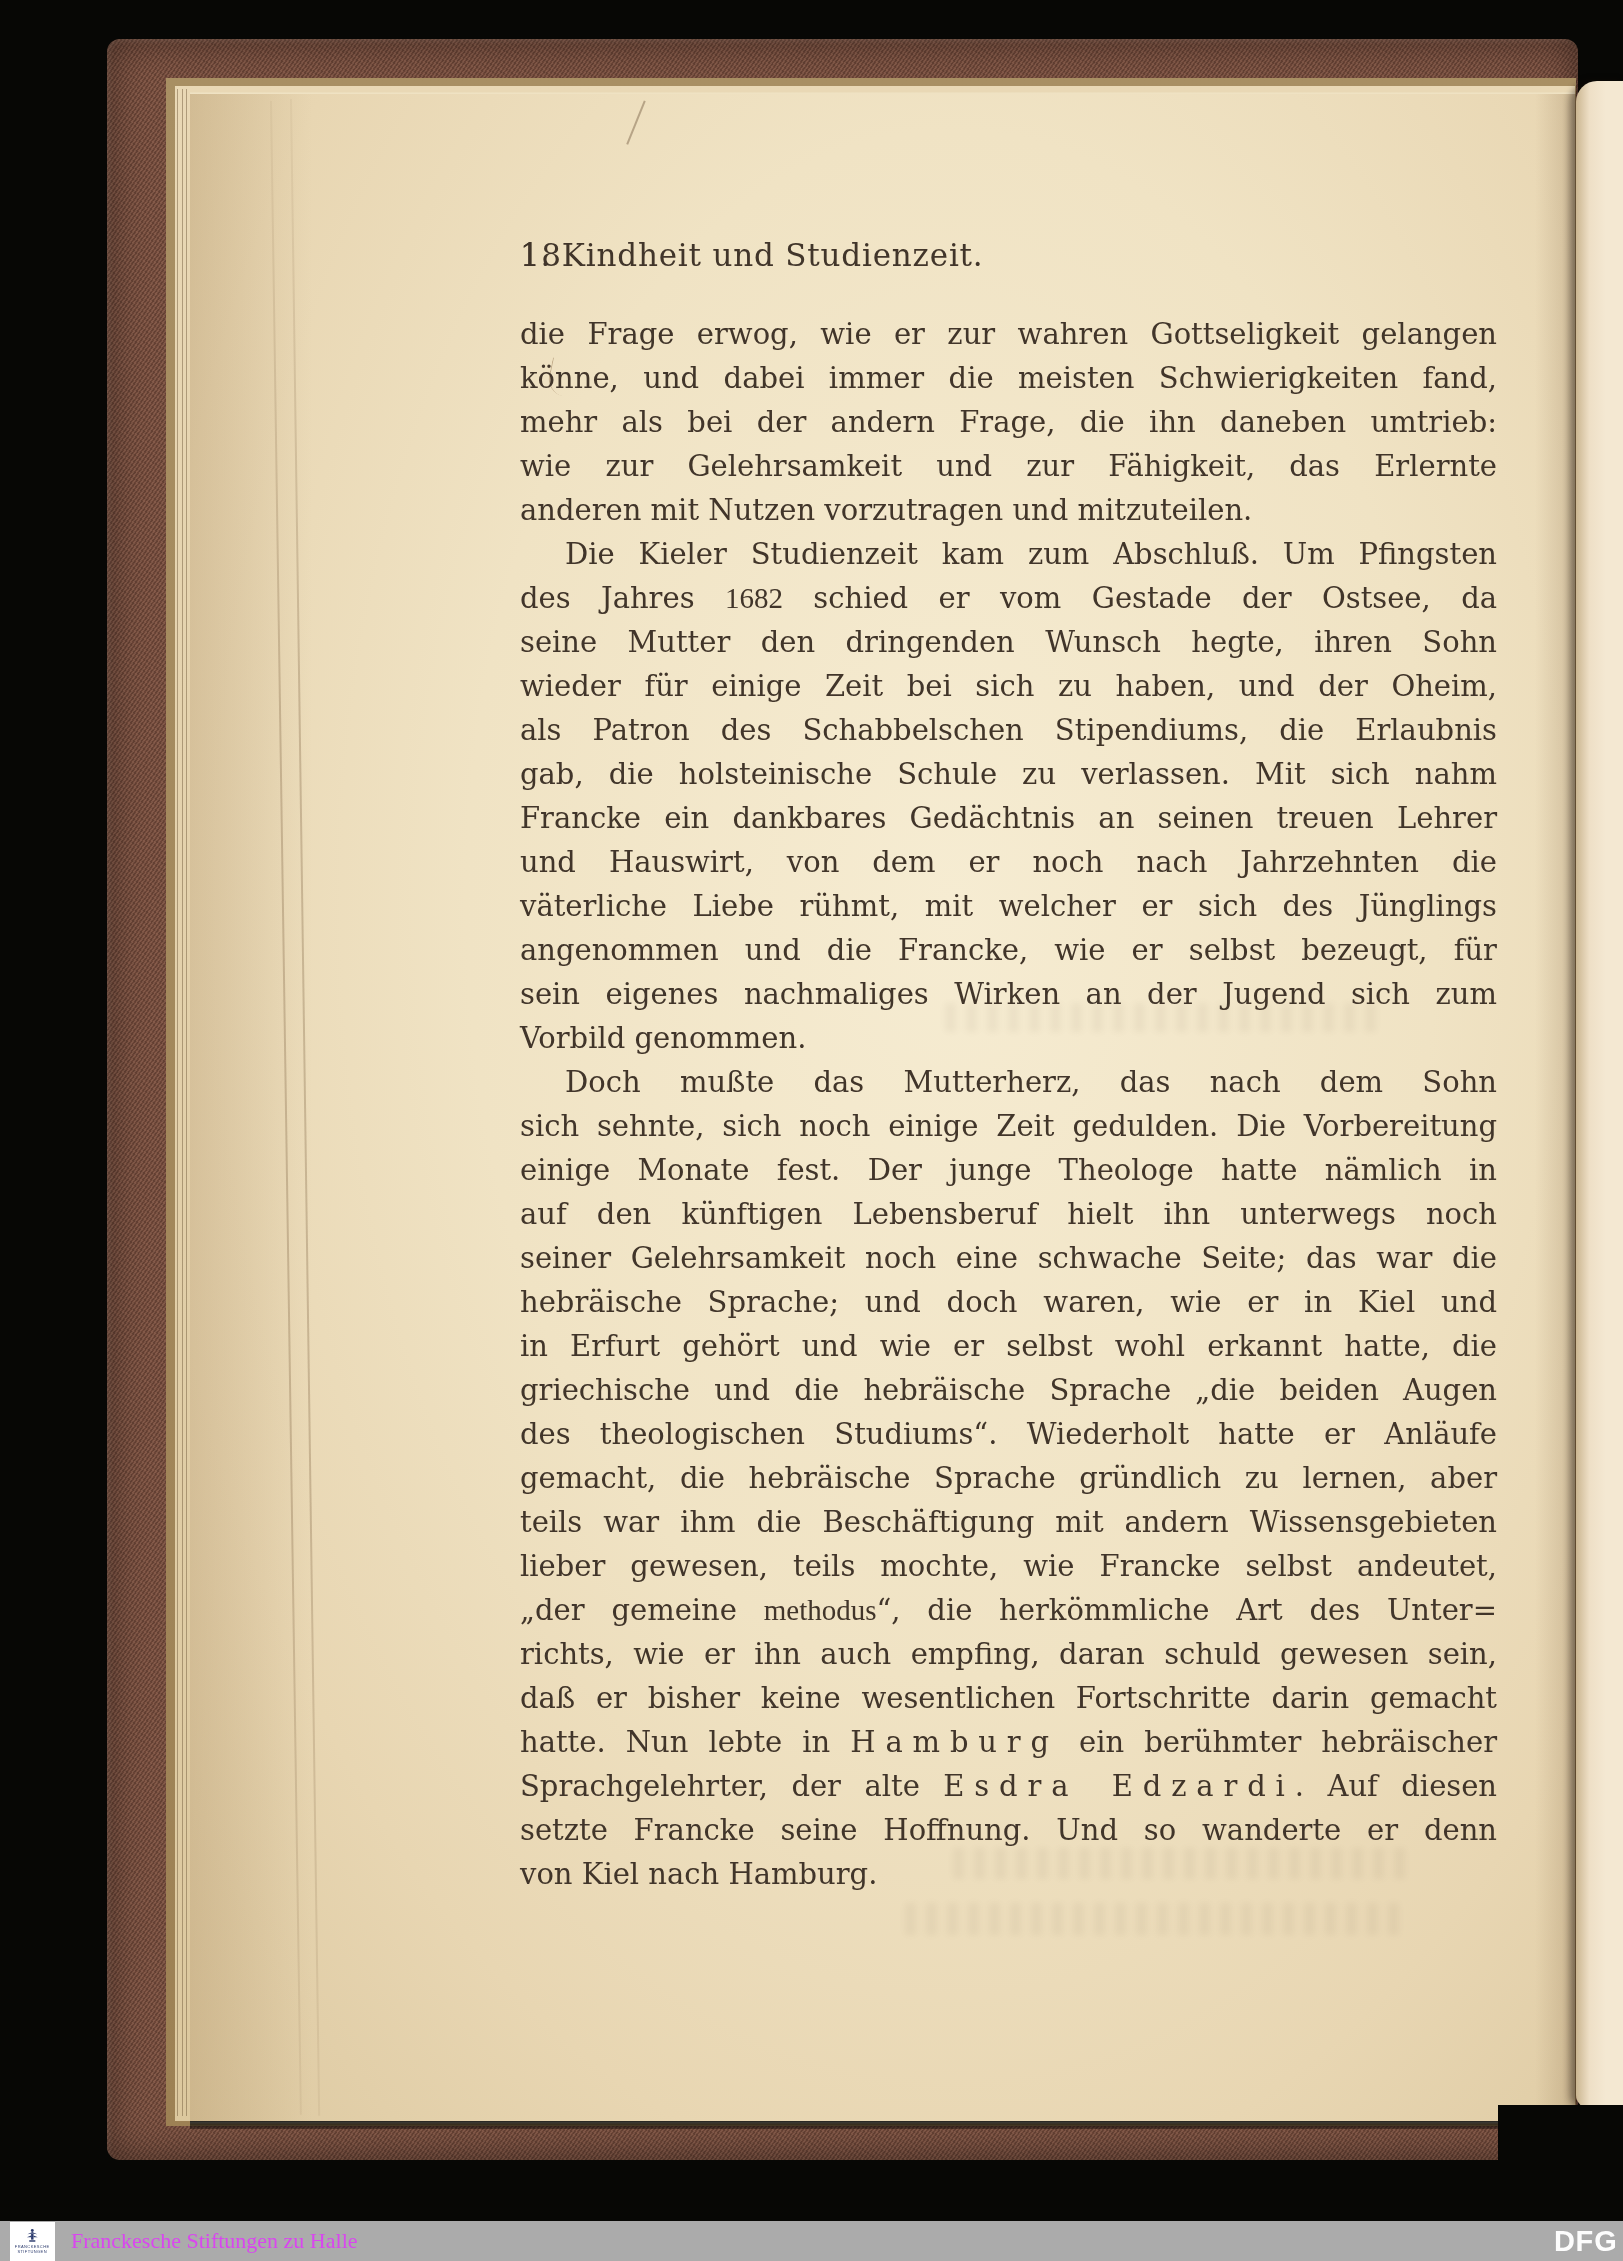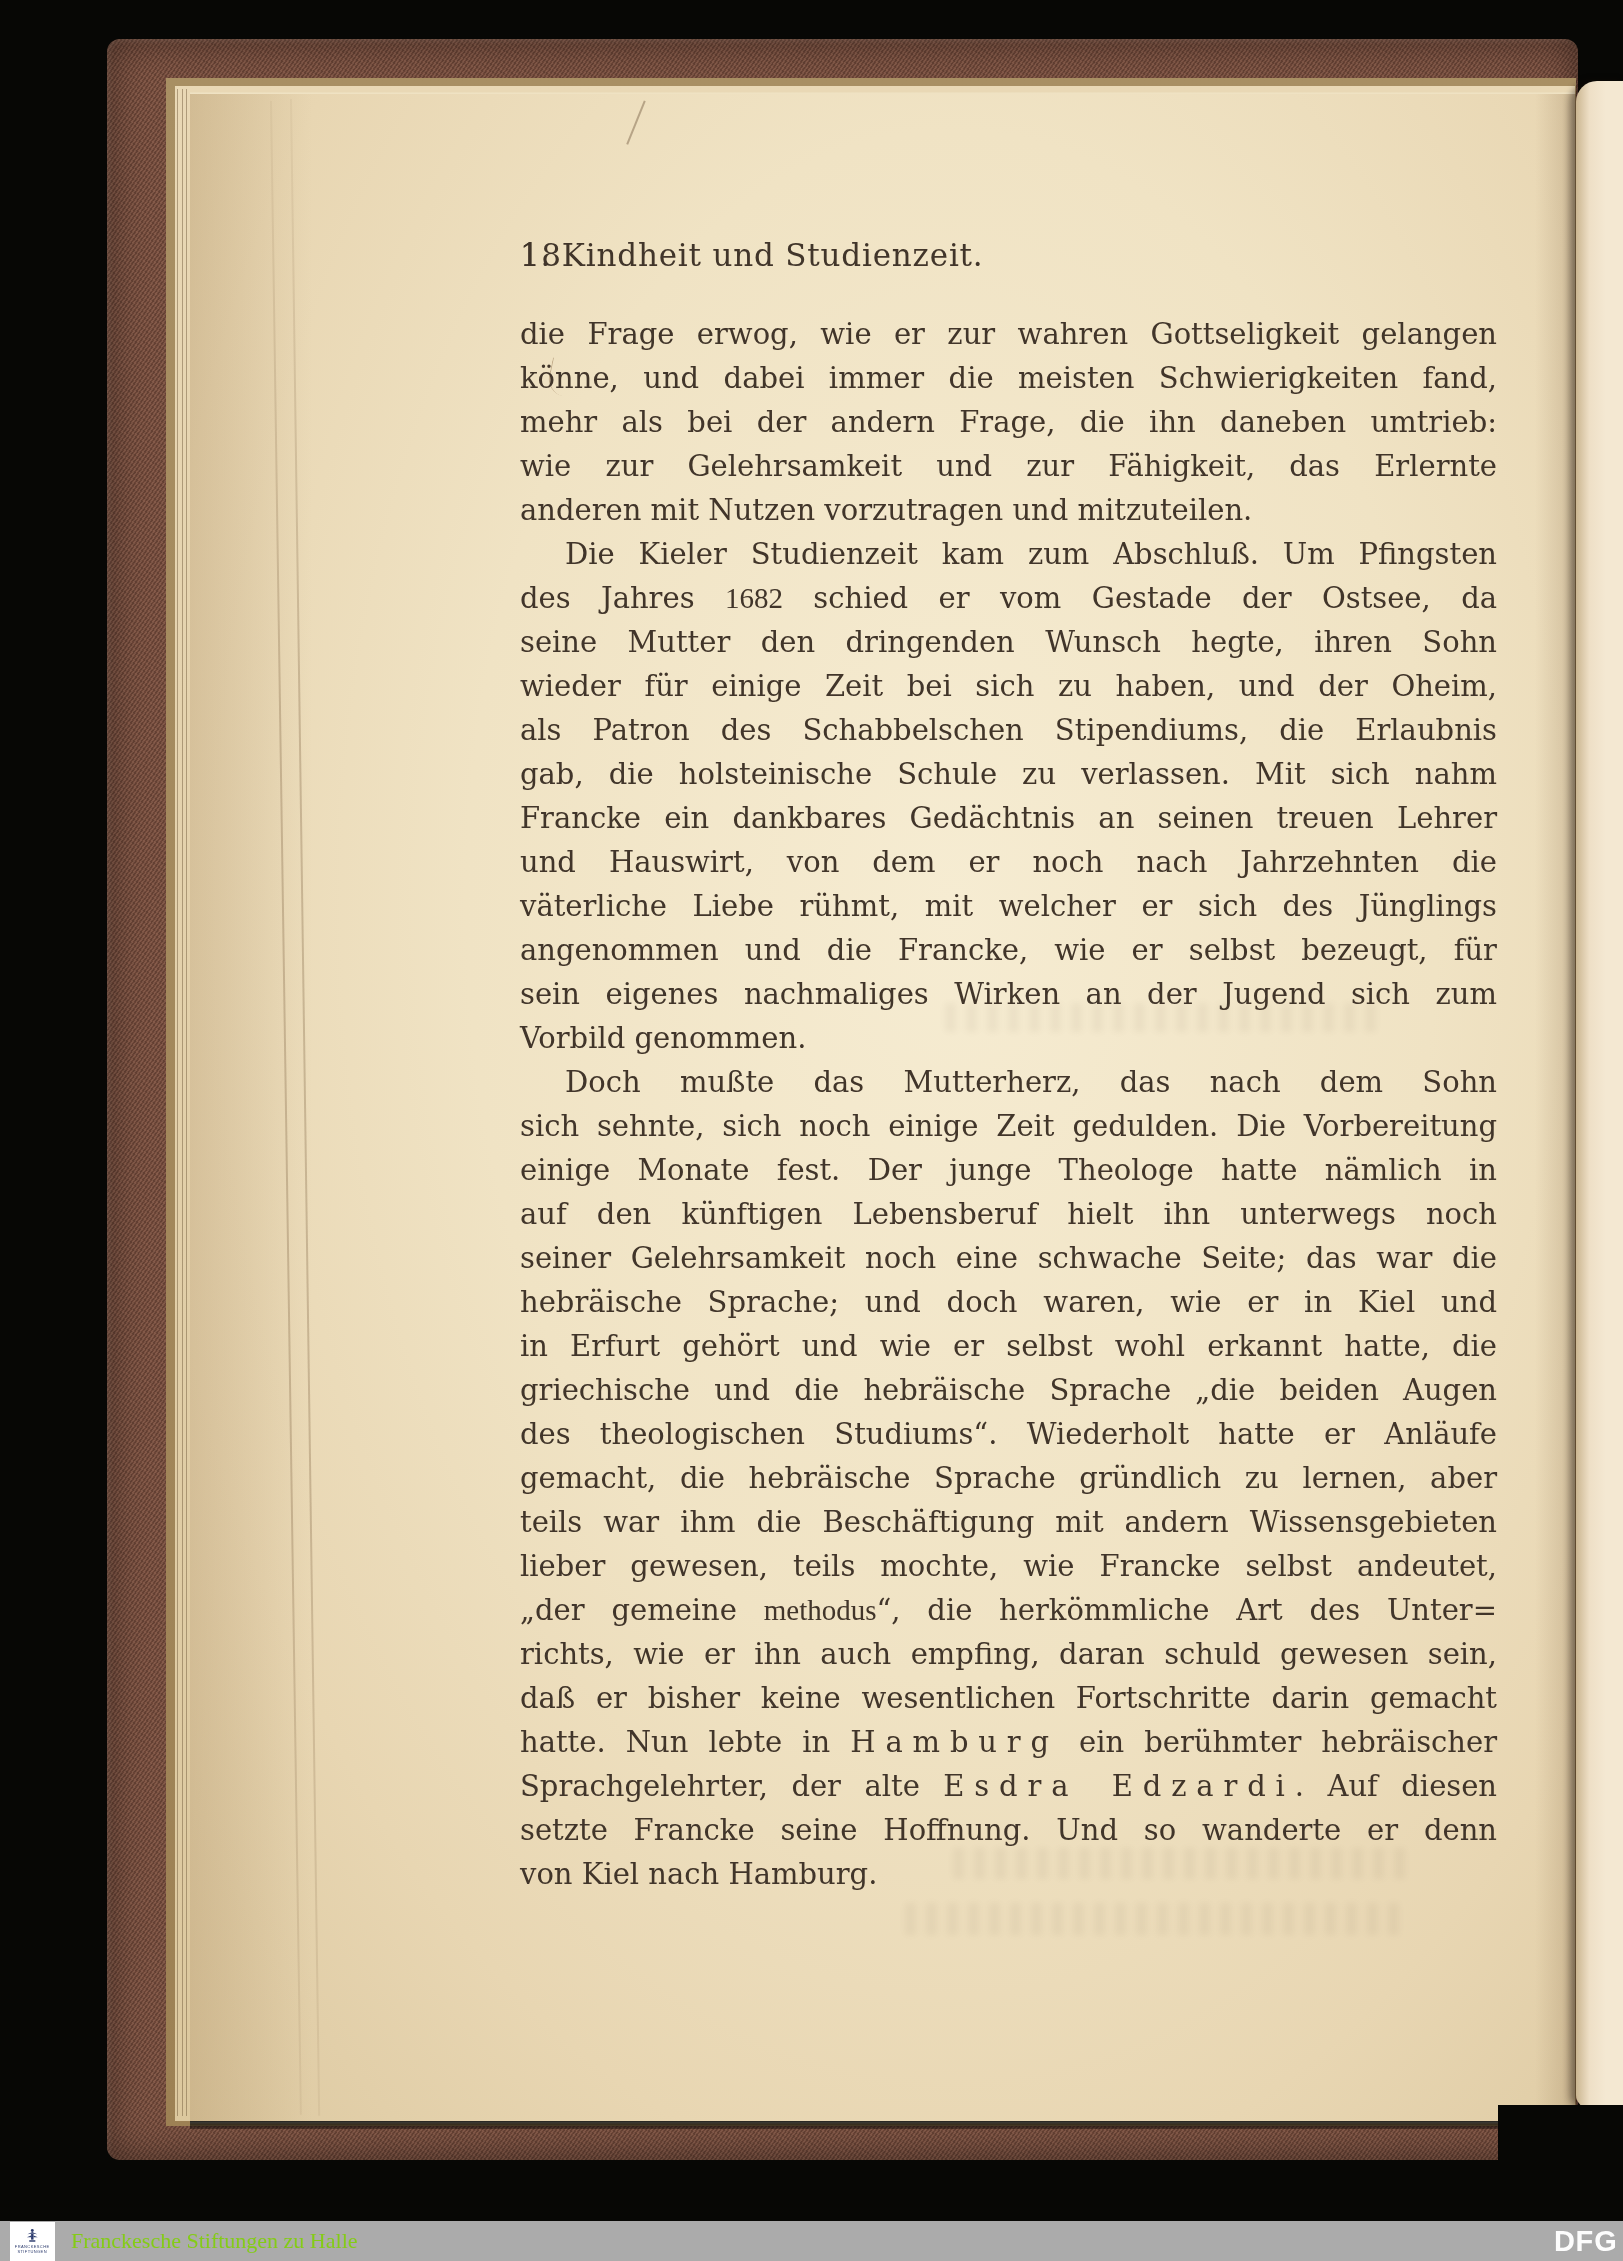--- a/index.html
+++ b/index.html
@@ -59,21 +59,21 @@
   .antiqua{font-family:"Liberation Serif",serif;}
 
   
   .footer-bar{position:absolute;left:0;top:2221px;width:1624px;height:40px;background:#ababab;}
   .logo-box{position:absolute;left:9.7px;top:2222px;width:45px;height:39px;background:#ffffff;
     display:flex;flex-direction:column;align-items:center;justify-content:center;gap:0.8px;}
   .logo-glyph{width:14.6px;height:16px;}
   .logo-text{font-family:"Liberation Sans",sans-serif;font-size:4px;line-height:4.9px;color:#2d3c6e;
     letter-spacing:0.4px;text-align:center;}
   .footer-label{position:absolute;left:71px;top:2221px;height:40px;line-height:40px;
-    font-family:"Liberation Serif",serif;font-size:22px;color:#84cc16;}
+    font-family:"Liberation Serif",serif;font-size:22px;color:#d946ef;}
   .dfg{position:absolute;right:6.5px;top:2221px;height:40px;line-height:40px;
     font-family:"Liberation Sans",sans-serif;font-weight:bold;font-size:29px;color:#fdfdfd;letter-spacing:0.8px;}
 </style>
 </head>
 <body>
 
 <div class="stage">
 
   <div class="cover"></div>
   <div class="board"></div>

